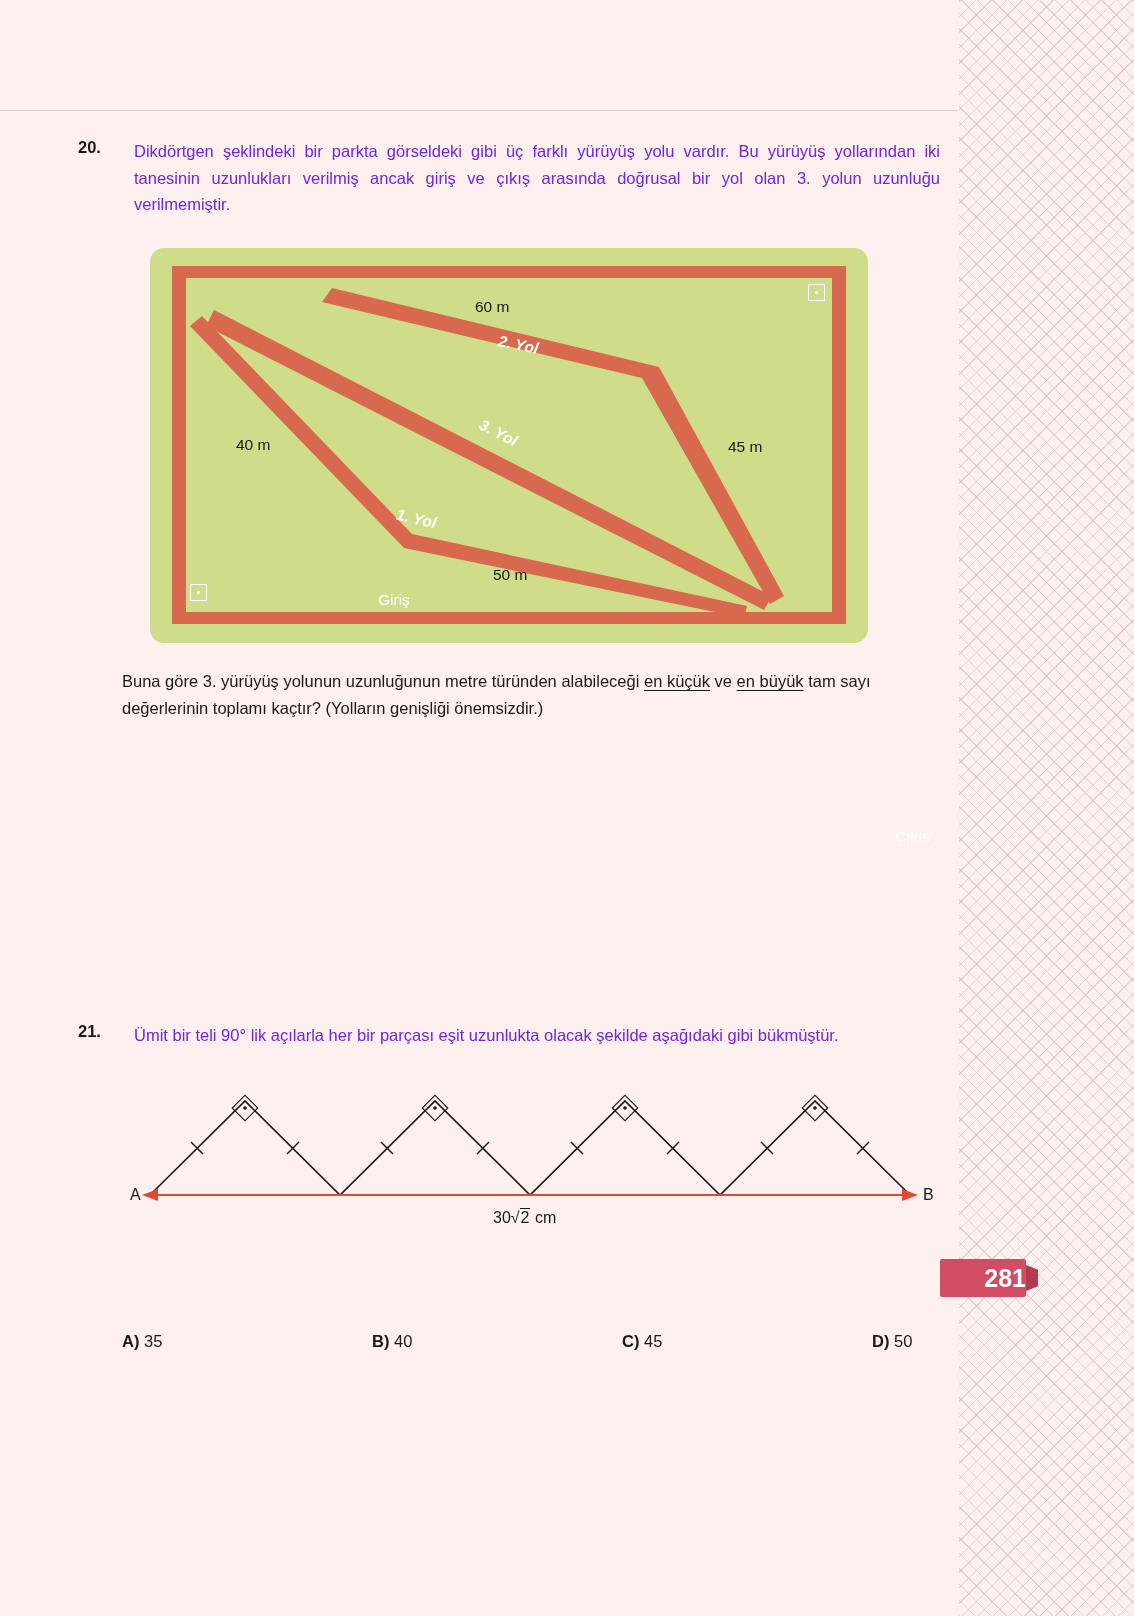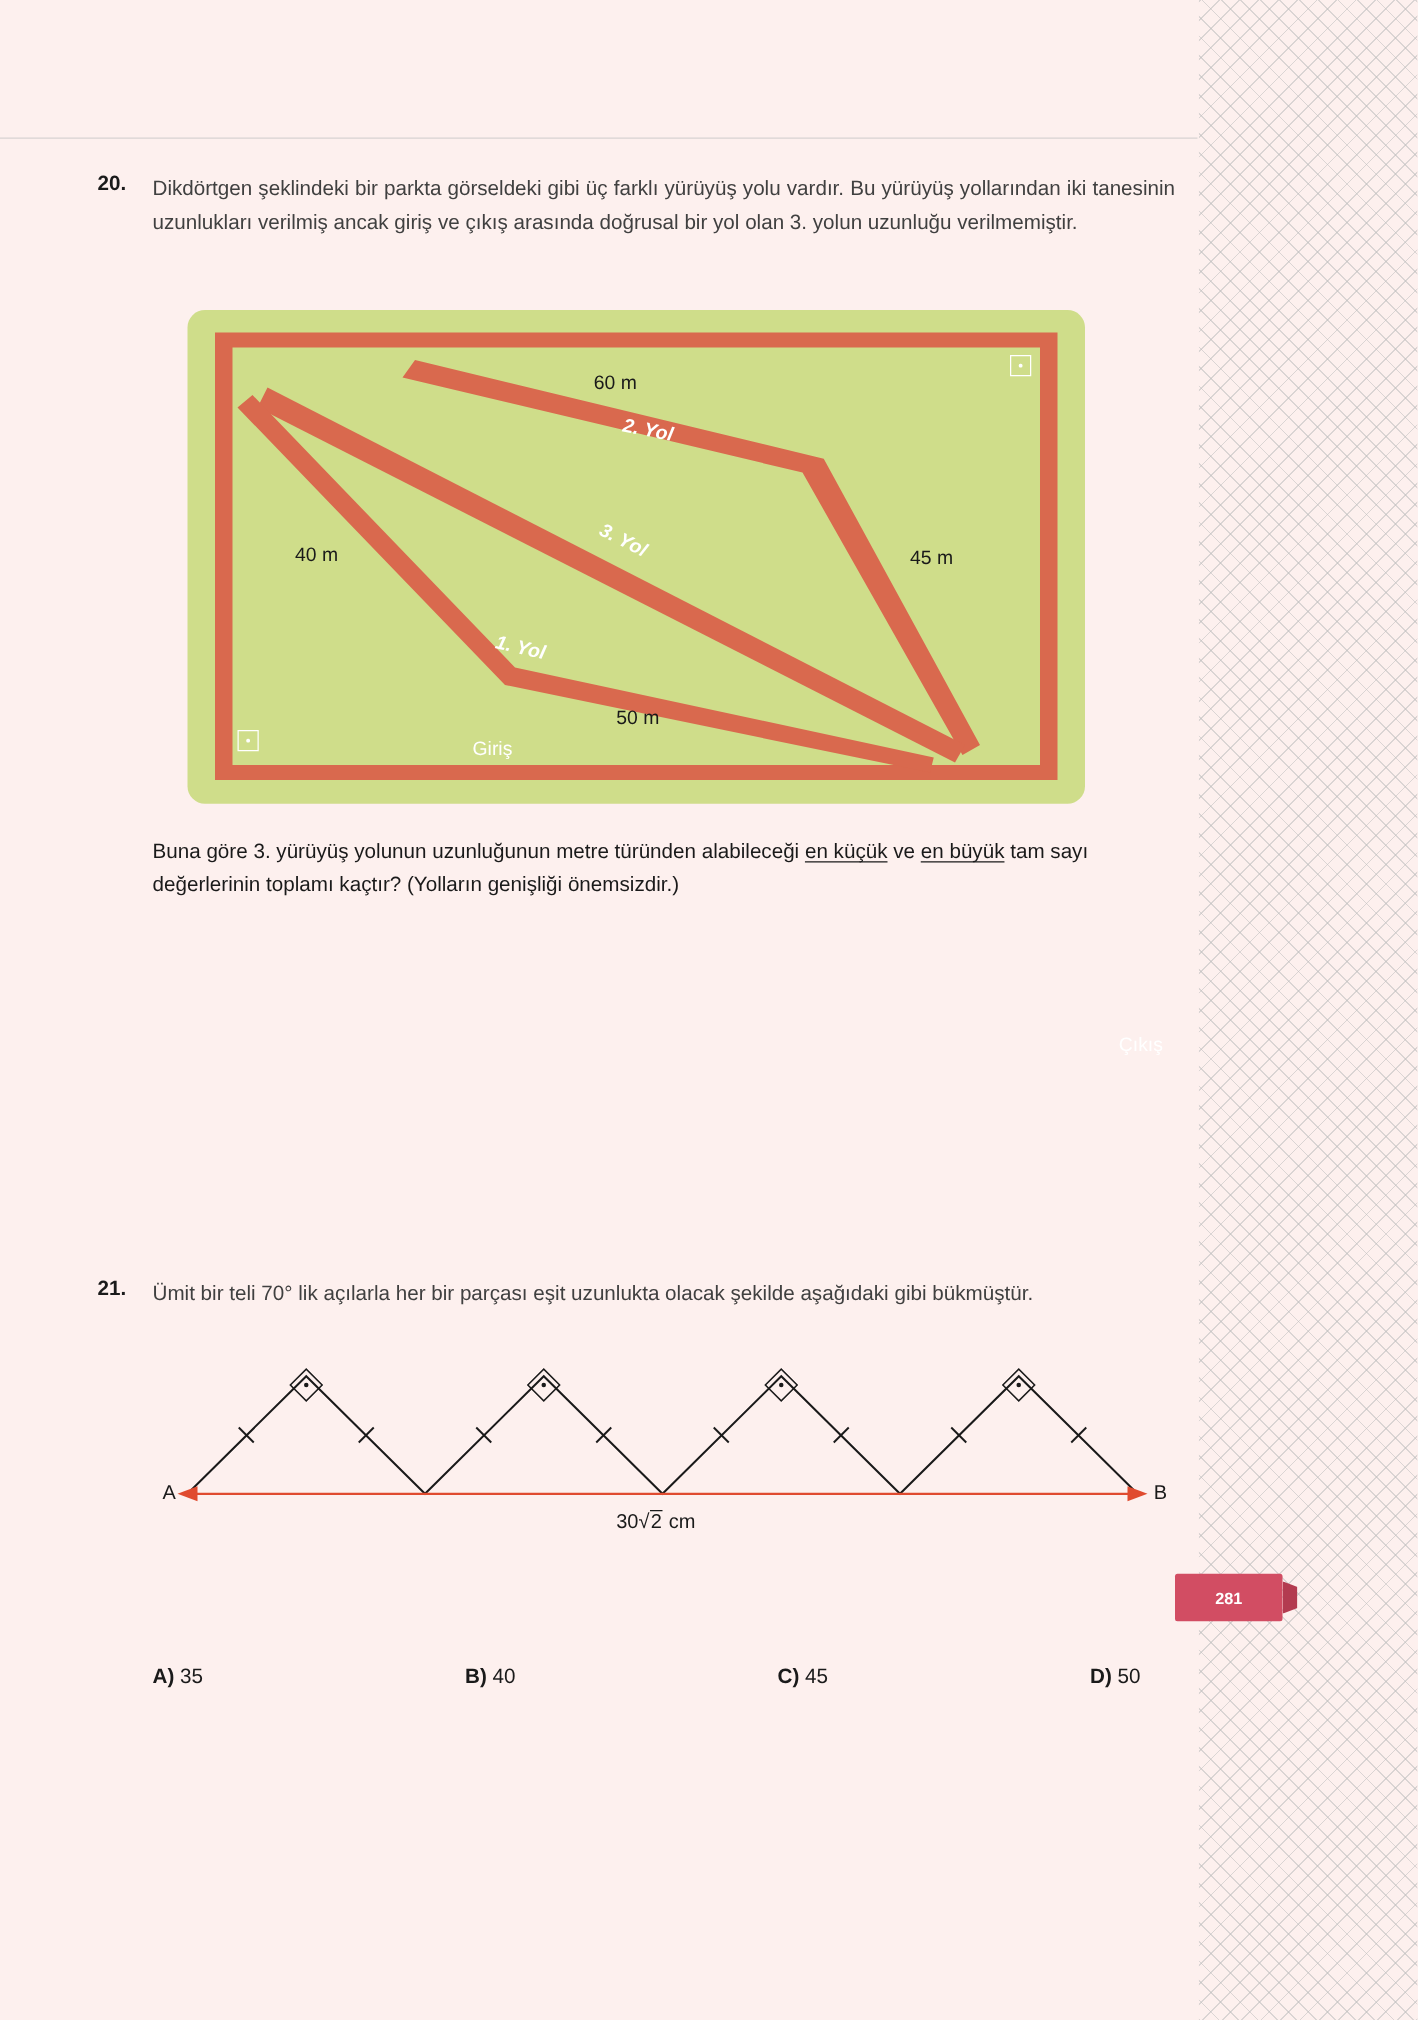--- a/index.html
+++ b/index.html
@@ -64,24 +64,24 @@
   .q-num {
     position: absolute;
     left: 0;
     top: 0;
     width: 40px;
     font-size: 16.5px;
     font-weight: bold;
     color: #1a1a1a;
   }
   .q-text {
-    margin-left: 44px;
+    margin-left: 56px;
     font-size: 16.5px;
     line-height: 1.62;
-    color: #404040;
+    color: #6d28d9;
     text-align: justify;
   }
   .q-sub {
     margin-left: 44px;
     font-size: 16.5px;
     line-height: 1.62;
     color: #1a1a1a;
   }
   .u {
     text-decoration: underline;
@@ -177,23 +177,23 @@
   
   .pagenum {
     position: absolute;
     right: 108px;
     bottom: 84px;
     width: 86px;
     height: 38px;
     background: #d24d63;
     display: flex;
     align-items: center;
-    justify-content: center;
+    justify-content: flex-end;
     color: #ffffff;
-    font-size: 13px;
+    font-size: 25px;
     font-weight: bold;
     border-radius: 2px;
   }
   .pagenum::after {
     content: "";
     position: absolute;
     right: -12px;
     top: 6px;
     width: 12px;
     height: 26px;
@@ -254,21 +254,21 @@
         </div>
     </div>
 
     <div class="q" style="top:668px;">
       <div class="q-sub"><span>Buna göre 3. yürüyüş yolunun uzunluğunun metre türünden alabileceği </span><span class="u">en küçük</span><span> ve </span><span class="u">en büyük</span><span> tam sayı değerlerinin toplamı kaçtır? (Yolların genişliği önemsizdir.)</span></div>
     </div>
 
 
     <div class="q" style="top:1022px;">
       <div class="q-num">21.</div>
-      <div class="q-text">Ümit bir teli 70° lik açılarla her bir parçası eşit uzunlukta olacak şekilde aşağıdaki gibi bükmüştür.</div>
+      <div class="q-text">Ümit bir teli 90° lik açılarla her bir parçası eşit uzunlukta olacak şekilde aşağıdaki gibi bükmüştür.</div>
     </div>
 
     <div class="fig21">
       <svg width="800" height="150" viewBox="0 0 800 150">
 
         <polyline points="30,110 125,16 220,110 315,16 410,110 505,16 600,110 695,16 790,110" fill="none" stroke="#1a1a1a" stroke-width="1.6"></polyline>
 
         <line x1="30" y1="110" x2="790" y2="110" stroke="#e04b2f" stroke-width="1.8"></line>
         <polygon points="22,110 38,104 38,116" fill="#e04b2f"></polygon>
         <polygon points="798,110 782,104 782,116" fill="#e04b2f"></polygon>

